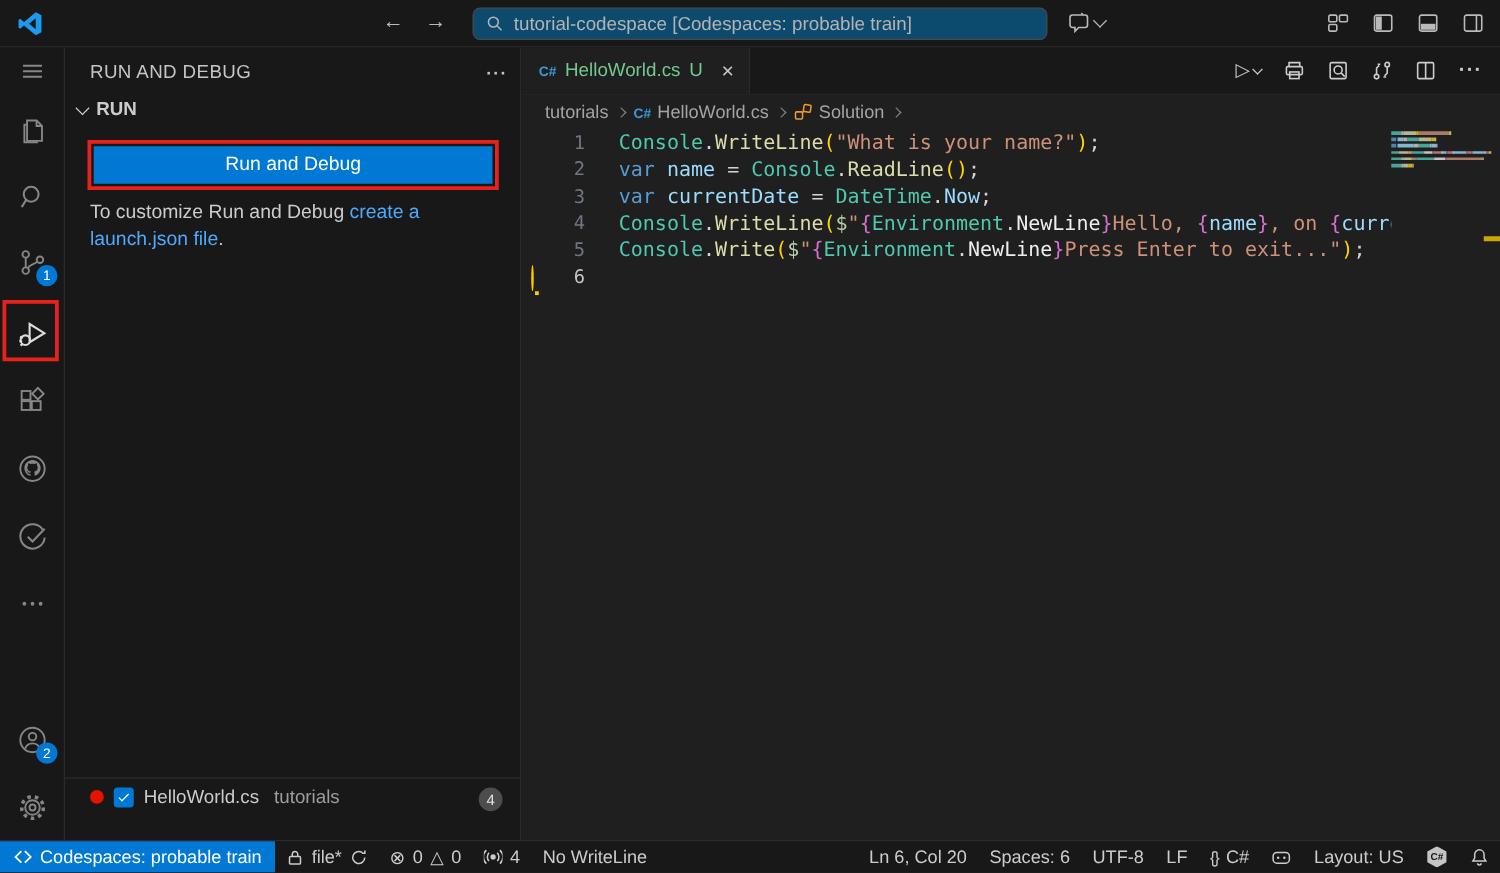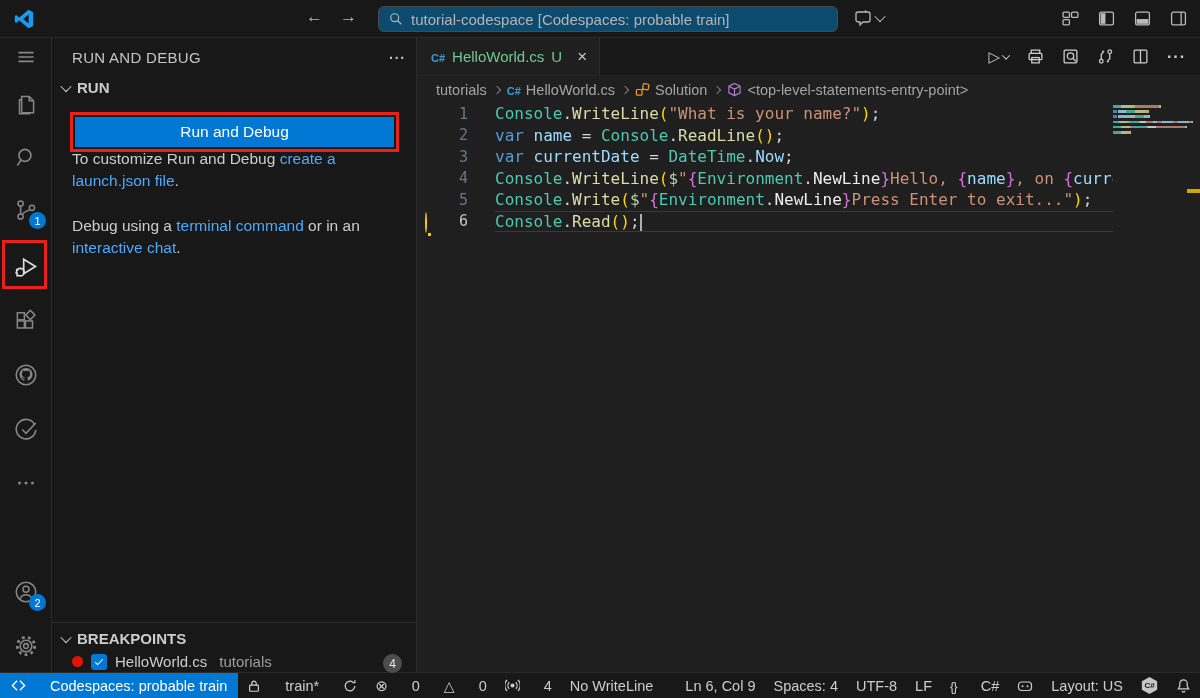--- a/index.html
+++ b/index.html
@@ -36,21 +36,21 @@
   .i-ellipsis::before { content:"···"; font-weight:bold; letter-spacing:1px; }
   .sb-ellipsis { color:#C5C5C5; font-size:14px; cursor:pointer; }
   .run-row { position:absolute; top:41px; left:10px; display:flex; align-items:center; gap:7px;
     font-weight:bold; font-size:15px; color:#CCCCCC; }
   .chev { width:8px; height:8px; border-left:1.6px solid currentColor; border-bottom:1.6px solid currentColor; display:inline-block; }
   .cdown { transform:rotate(-45deg) translate(1px,-1px); }
   .anno-button { position:absolute; top:74px; left:18px; width:329px; border:3px solid #E8211D; padding:2px; }
   .run-btn { width:100%; height:30px; background:#0078D4; border:none; color:#fff; font-size:15.5px;
     font-family:inherit; cursor:pointer; }
   .sb-par { position:absolute; left:20px; width:302px; font-size:15.5px; line-height:22px; color:#CCCCCC; }
-  .p1 { top:110px; } .p2 { top:177px; }
+  .p1 { top:121px; } .p2 { top:177px; }
   .sb-par a { color:#4DAAFC; text-decoration:none; cursor:pointer; }
   .bp-section { position:absolute; left:0; right:0; top:584px; bottom:0; border-top:1px solid #2B2B2B; }
   .bp-header { display:flex; align-items:center; gap:7px; padding:7px 0 0 10px; font-weight:bold; font-size:15px; }
   .bp-row { position:relative; display:flex; align-items:center; gap:8px; padding:6px 0 0 20px; font-size:15px; }
   .bp-dot { width:11px; height:11px; border-radius:50%; background:#E51400; flex:none; }
   .bp-check { width:16px; height:16px; border-radius:3px; background:#0078D4; display:flex;
     align-items:center; justify-content:center; flex:none; cursor:pointer; }
   .check { width:8px; height:4px; border-left:1.8px solid #fff; border-bottom:1.8px solid #fff;
     transform:rotate(-45deg); margin-top:-2px; }
   .bp-folder { color:#9D9D9D; margin-left:4px; }
@@ -90,21 +90,21 @@
   .cur .ltext { border-top:1px solid #393939; border-bottom:1px solid #393939; line-height:19.5px; }
   .caret { display:inline-block; width:2px; height:17px; background:#AEAFAD; vertical-align:text-bottom; }
   .minimap { position:absolute; top:2px; right:7px; width:80px; bottom:0; }
   .mm-row { display:flex; height:2.6px; margin-bottom:2.6px; }
   .mm-seg { height:100%; opacity:.8; }
   .ovr-mark { position:absolute; right:0; top:86px; width:13px; height:4px; background:#CCA700; }
 
   
   .statusbar { height:26px; background:#181818; border-top:1px solid #2B2B2B;
     display:flex; align-items:center; font-size:14.5px; color:#CCCCCC; }
-  .sb-item { display:flex; align-items:center; gap:24px; padding:0 9px; height:100%; cursor:pointer; }
+  .sb-item { display:flex; align-items:center; gap:6px; padding:0 9px; height:100%; cursor:pointer; }
   .sb-remote { background:#0078D4; color:#fff; padding:0 11px; }
   .i-error::before { content:"⊗"; font-size:15px; }
   .i-warn::before { content:"△"; font-size:14px; }
   .i-braces::before { content:"{}"; font-size:13px; letter-spacing:-1px; }
   .spacer { flex:1; }
   .hex { width:17px; height:17px; background:#C5C5C5; clip-path:polygon(50% 0,95% 25%,95% 75%,50% 100%,5% 75%,5% 25%);
     display:flex; align-items:center; justify-content:center; }
   .hex::after { content:"C#"; font-size:8px; font-weight:bold; color:#181818; }
 </style>
 </head>
@@ -254,27 +254,22 @@
       <span class="sb-ellipsis i-ellipsis"></span>
     </div>
     <div class="run-row">
       <span class="chev cdown"></span>
       <span>RUN</span>
     </div>
     <div class="anno-button">
       <button class="run-btn">Run and Debug</button>
     </div>
     <p class="sb-par p1"><span>To customize Run and Debug </span><a>create a launch.json file</a><span>.</span></p>
-    <p class="sb-par p2"><span>Debug using a </span><a>terminal command</a><span> or in an </span><a>interactive chat</a><span>.</span></p>
 
     <div class="bp-section">
-      <div class="bp-header">
-        <span class="chev cdown"></span>
-        <span>BREAKPOINTS</span>
-      </div>
       <div class="bp-row">
         <span class="bp-dot"></span>
         <span class="bp-check">
             <span class="check"></span>
           </span>
         <span>HelloWorld.cs</span>
         <span class="bp-folder">tutorials</span>
         <span class="bp-badge">4</span>
       </div>
     </div>
@@ -337,27 +332,20 @@
       <span class="bc-sep"></span>
       <span class="bc-item">
           <svg width="15" height="15" viewBox="0 0 16 16" fill="none" stroke="#EE9D28" stroke-width="1.3">
             <rect x="1.5" y="8" width="6" height="6" rx="1"></rect>
             <rect x="8.5" y="2" width="6" height="6" rx="1" transform="rotate(10 11.5 5)"></rect>
             <path d="M7.5 8.5 L9 7"></path>
           </svg>
           <span>Solution</span>
         </span>
       <span class="bc-sep"></span>
-      <span class="bc-item">
-          <svg width="15" height="15" viewBox="0 0 16 16" fill="none" stroke="#B180D7" stroke-width="1.2">
-            <path d="M8 1.5 L14 4.5 V11.5 L8 14.5 L2 11.5 V4.5 Z"></path>
-            <path d="M2.3 4.8 L8 7.6 L13.7 4.8 M8 7.6 V14"></path>
-          </svg>
-          <span>&lt;top-level-statements-entry-point&gt;</span>
-        </span>
     </div>
 
     <div class="code">
       <div>
           <div class="code-line">
             <div class="gutter">
               <span class="gicon"></span>
               <span class="lnum">1</span>
             </div>
             <div class="ltext"><span style="color: rgb(78, 201, 176);">Console</span><span style="color: rgb(212, 212, 212);">.</span><span style="color: rgb(220, 220, 170);">WriteLine</span><span style="color: rgb(255, 215, 0);">(</span><span style="color: rgb(206, 145, 120);">"What is your name?"</span><span style="color: rgb(255, 215, 0);">)</span><span style="color: rgb(212, 212, 212);">;</span></div>
@@ -388,21 +376,20 @@
               <span class="gicon"></span>
               <span class="lnum">5</span>
             </div>
             <div class="ltext"><span style="color: rgb(78, 201, 176);">Console</span><span style="color: rgb(212, 212, 212);">.</span><span style="color: rgb(220, 220, 170);">Write</span><span style="color: rgb(255, 215, 0);">(</span><span style="color: rgb(181, 206, 168);">$</span><span style="color: rgb(206, 145, 120);">"</span><span style="color: rgb(214, 112, 214);">{</span><span style="color: rgb(78, 201, 176);">Environment</span><span style="color: rgb(212, 212, 212);">.</span><span style="color: rgb(237, 237, 237);">NewLine</span><span style="color: rgb(214, 112, 214);">}</span><span style="color: rgb(206, 145, 120);">Press Enter to exit..."</span><span style="color: rgb(255, 215, 0);">)</span><span style="color: rgb(212, 212, 212);">;</span></div>
           </div>
           <div class="code-line cur">
             <div class="gutter">
               <span class="gicon"><span class="bulb"></span></span>
               <span class="lnum">6</span>
             </div>
-            <div class="ltext"><span style="color: rgb(78, 201, 176);">Console</span><span style="color: rgb(212, 212, 212);">.</span><span style="color: rgb(220, 220, 170);">Read</span><span style="color: rgb(255, 215, 0);">()</span><span style="color: rgb(212, 212, 212);">;</span><span class="caret"></span></div>
           </div>
         </div>
       <div class="minimap">
           <div>
             <div class="mm-row">
               <span class="mm-seg" style="width: 8.4px; background: rgb(78, 201, 176);"></span>
               <span class="mm-seg" style="width: 1.2px; background: rgb(212, 212, 212);"></span>
               <span class="mm-seg" style="width: 10.8px; background: rgb(220, 220, 170);"></span>
               <span class="mm-seg" style="width: 1.2px; background: rgb(255, 215, 0);"></span>
               <span class="mm-seg" style="width: 24px; background: rgb(206, 145, 120);"></span>
@@ -496,21 +483,21 @@
         <path d="M9.5 3 L14.5 8 L9.5 13"></path>
         <path d="M6.5 3 L1.5 8 L6.5 13"></path>
       </svg>
     <span>Codespaces: probable train</span>
   </div>
   <div class="sb-item">
     <svg width="14" height="14" viewBox="0 0 16 16" fill="none" stroke="#CCCCCC" stroke-width="1.4">
         <rect x="3" y="7" width="10" height="7" rx="1"></rect>
         <path d="M5.5 7 V5 a2.5 2.5 0 0 1 5 0 V7"></path>
       </svg>
-    <span>train*</span>
+    <span>file*</span>
     <svg width="14" height="14" viewBox="0 0 16 16" fill="none" stroke="#CCCCCC" stroke-width="1.4">
         <path d="M13.5 8 a5.5 5.5 0 1 1-2.2-4.4"></path>
         <path d="M13.6 1.5 V4.1 H11"></path>
       </svg>
   </div>
   <div class="sb-item">
     <span class="i-error"></span>
       <span>0</span>
     <span class="i-warn"></span>
       <span>0</span>
@@ -521,24 +508,24 @@
         <path d="M4.5 11.5 a5 5 0 0 1 0-7 M11.5 4.5 a5 5 0 0 1 0 7"></path>
         <path d="M2.2 13.8 a8 8 0 0 1 0-11.6 M13.8 2.2 a8 8 0 0 1 0 11.6"></path>
       </svg>
     <span>4</span>
   </div>
   <div class="sb-item">
       <span>No WriteLine</span>
     </div>
   <div class="spacer"></div>
   <div class="sb-item">
-      <span>Ln 6, Col 9</span>
-    </div>
-  <div class="sb-item">
-      <span>Spaces: 4</span>
+      <span>Ln 6, Col 20</span>
+    </div>
+  <div class="sb-item">
+      <span>Spaces: 6</span>
     </div>
   <div class="sb-item">
       <span>UTF-8</span>
     </div>
   <div class="sb-item">
       <span>LF</span>
     </div>
   <div class="sb-item">
     <span class="i-braces"></span>
       <span>C#</span>

